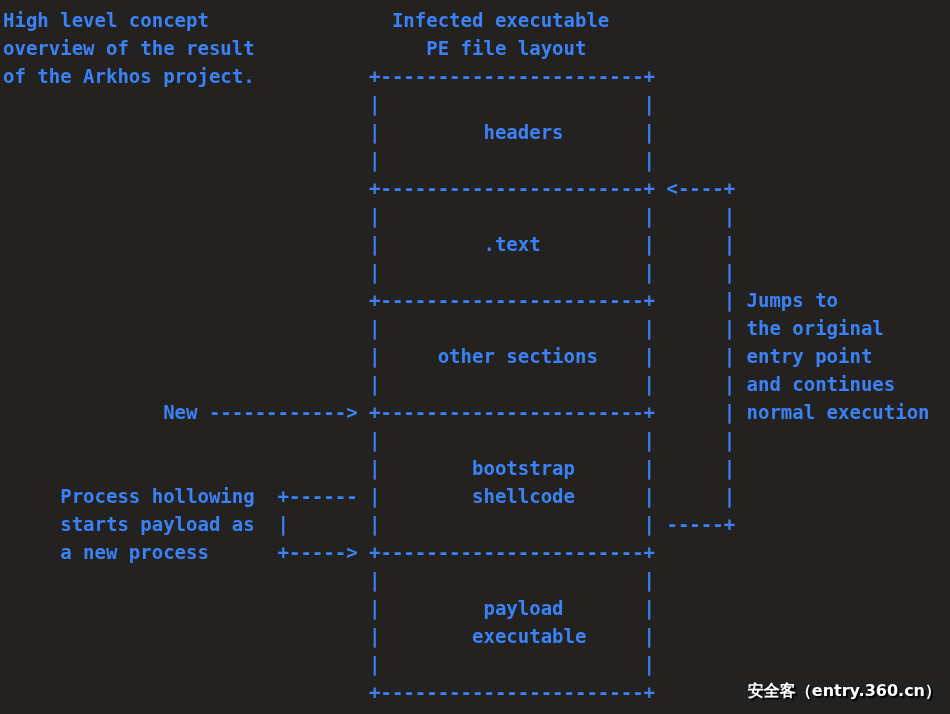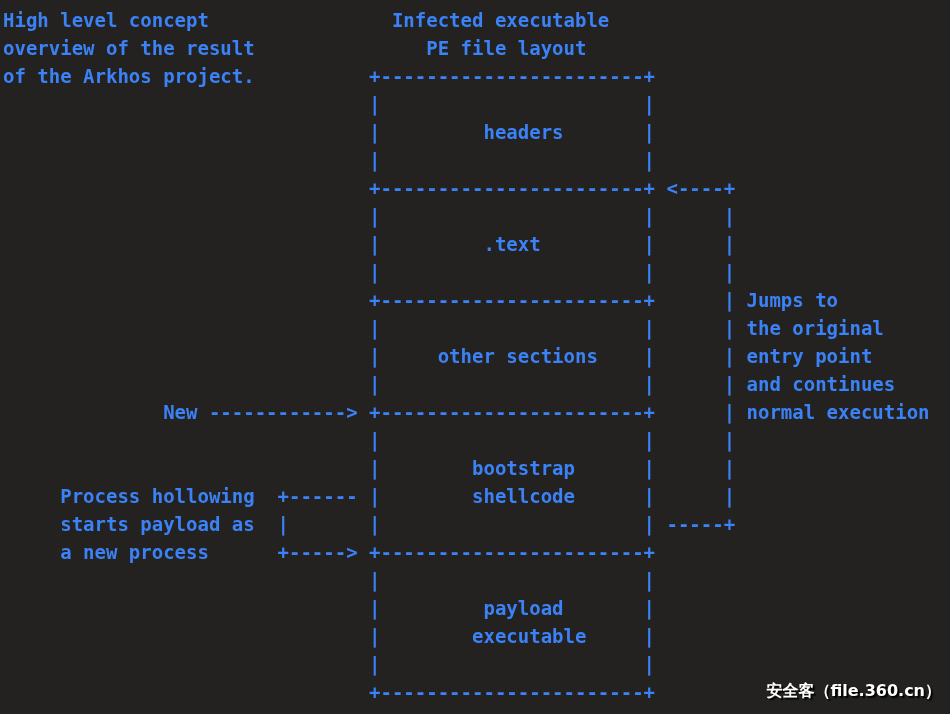--- a/index.html
+++ b/index.html
@@ -58,13 +58,13 @@
                                 |        bootstrap      |      |
      Process hollowing  +------ |        shellcode      |      |
      starts payload as  |       |                       | -----+
      a new process      +-----&gt; +-----------------------+
                                 |                       |
                                 |         payload       |
                                 |        executable     |
                                 |                       |
                                 +-----------------------+</pre>
 
-<div class="watermark">安全客（file.360.cn）</div>
+<div class="watermark">安全客（entry.360.cn）</div>
 
 </body></html>

